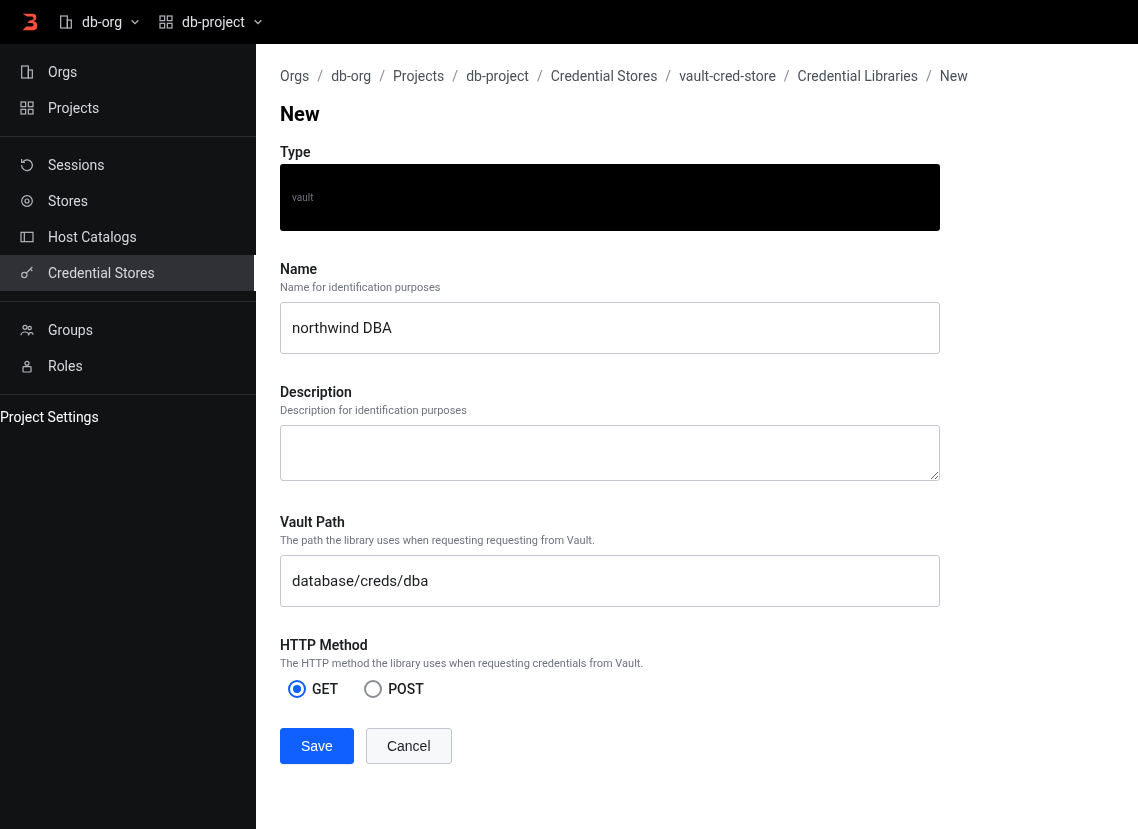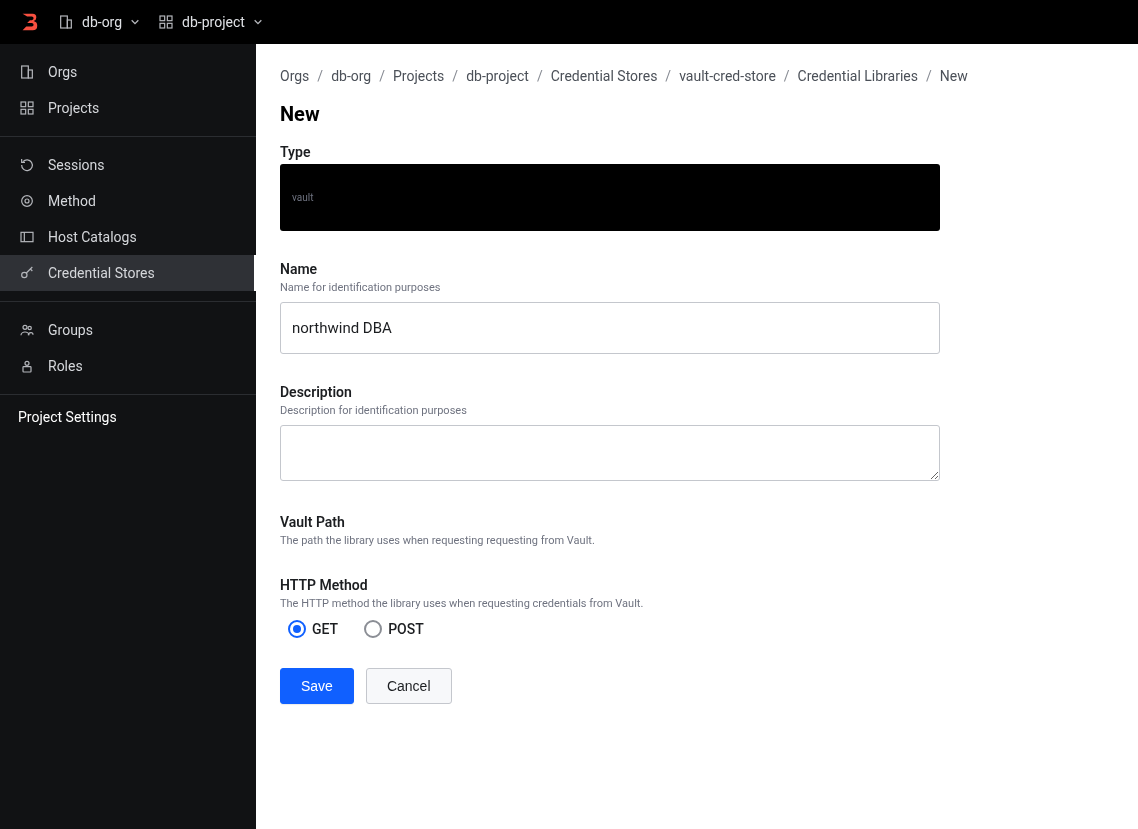--- a/index.html
+++ b/index.html
@@ -14,21 +14,21 @@
     .chev { width: 10px; height: 10px; }
 
     .main { flex: 1; display: flex; min-height: 0; }
     .sidebar { width: 256px; background: #111214; color: #d5d7db; display: flex; flex-direction: column; overflow-y: auto; }
     .side-group { border-bottom: 1px solid #2b2d31; padding: 10px 0; }
     .side-item { display: flex; align-items: center; gap: 12px; padding: 9px 18px; cursor: pointer; font-size: 14px; color: #d5d7db; }
     .side-item.active { background: #2f3136; position: relative; }
     .side-item.active::after { content: ""; position: absolute; right: 0; top: 0; bottom: 0; width: 2px; background: #fff; }
     .side-item .icn { width: 18px; height: 18px; display: flex; align-items: center; justify-content: center; flex-shrink: 0; }
     .side-item .icn svg { width: 16px; height: 16px; stroke: #b4b6bb; }
-    .side-plain { padding: 14px 18px; cursor: pointer; font-size: 14px; color: #fff; }
+    .side-plain { padding: 14px 0; cursor: pointer; font-size: 14px; color: #fff; }
 
     .content { flex: 1; background: #fff; padding: 24px; overflow-y: auto; }
     .crumbs { display: flex; flex-wrap: wrap; gap: 8px; font-size: 14px; color: #4b5058; }
     .crumbs a { color: #4b5058; text-decoration: none; cursor: pointer; }
     .crumbs .sep { color: #878b93; }
     .crumbs .current { color: #4b5058; }
 
     h1.page-title { font-size: 20px; font-weight: 700; margin-top: 18px; margin-bottom: 18px; color: #000; }
 
     .form { max-width: 660px; }
@@ -128,21 +128,21 @@
             </span>
             <span>Sessions</span>
           </div>
           <div class="side-item">
             <span class="icn">
               <svg viewBox="0 0 24 24" fill="none" stroke="currentColor" stroke-width="1.8">
                 <circle cx="12" cy="12" r="8"></circle>
                 <circle cx="12" cy="12" r="3"></circle>
               </svg>
             </span>
-            <span>Method</span>
+            <span>Stores</span>
           </div>
           <div class="side-item">
             <span class="icn">
               <svg viewBox="0 0 24 24" fill="none" stroke="currentColor" stroke-width="1.8">
                 <rect x="3" y="5" width="18" height="14"></rect>
                 <line x1="8" y1="5" x2="8" y2="19"></line>
               </svg>
             </span>
             <span>Host Catalogs</span>
           </div>
@@ -221,20 +221,21 @@
 
       <div class="field">
         <label class="field-label">Description</label>
         <div class="field-help">Description for identification purposes</div>
         <textarea class="txt" style=""></textarea>
       </div>
 
       <div class="field">
         <label class="field-label">Vault Path</label>
         <div class="field-help">The path the library uses when requesting requesting from Vault.</div>
+        <input class="txt" type="text" value="database/creds/dba" style="">
       </div>
 
       <div class="field">
         <label class="field-label">HTTP Method</label>
         <div class="field-help">The HTTP method the library uses when requesting credentials from Vault.</div>
         <div class="radio-row" id="radio-row">
             <label class="radio-opt sel">
               <span class="radio-circ"></span>
               <span class="radio-lbl">GET</span>
             </label>

